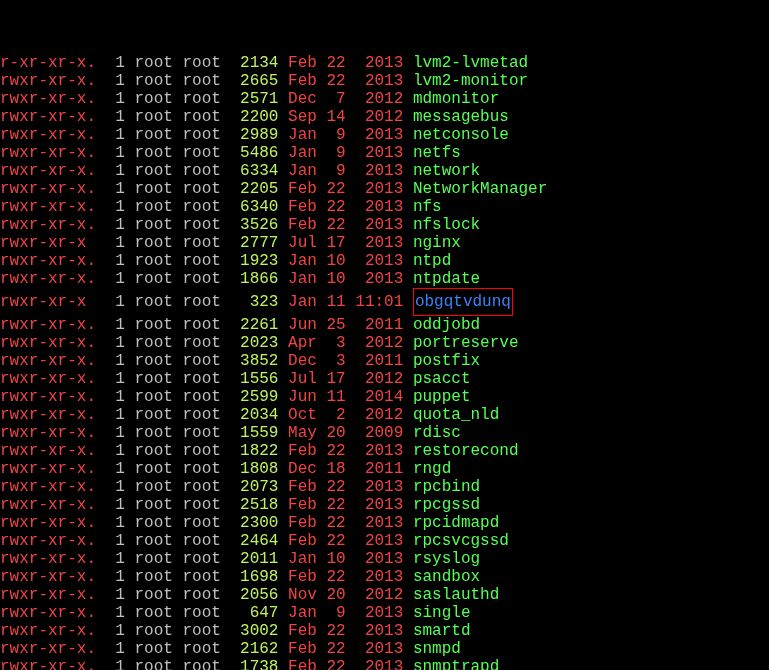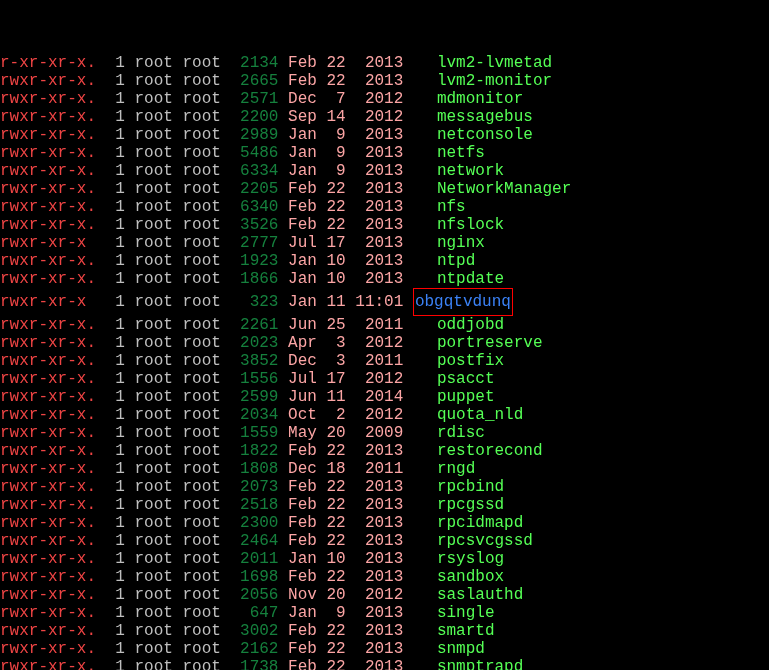--- a/index.html
+++ b/index.html
@@ -22,23 +22,23 @@
     .terminal {
       padding: 0;
     }
     .line {
       display: block;
     }
     .perms { color: #ef4444; }
     .links { color: #bfbfbf; }
     .owner { color: #bfbfbf; }
     .group { color: #bfbfbf; }
-    .size { color: #15803d; }
-    .date { color: #fca5a5; }
-    .filename { color: #55ff55; margin-left: 24px; }
+    .size { color: #bef264; }
+    .date { color: #ef4444; }
+    .filename { color: #55ff55; }
     .highlight {
       border: 1px solid #ff0000;
       color: #3b82f6;
       padding: 4px 1px;
       display: inline-block;
     }
   </style>
 </head>
 <body>
 

